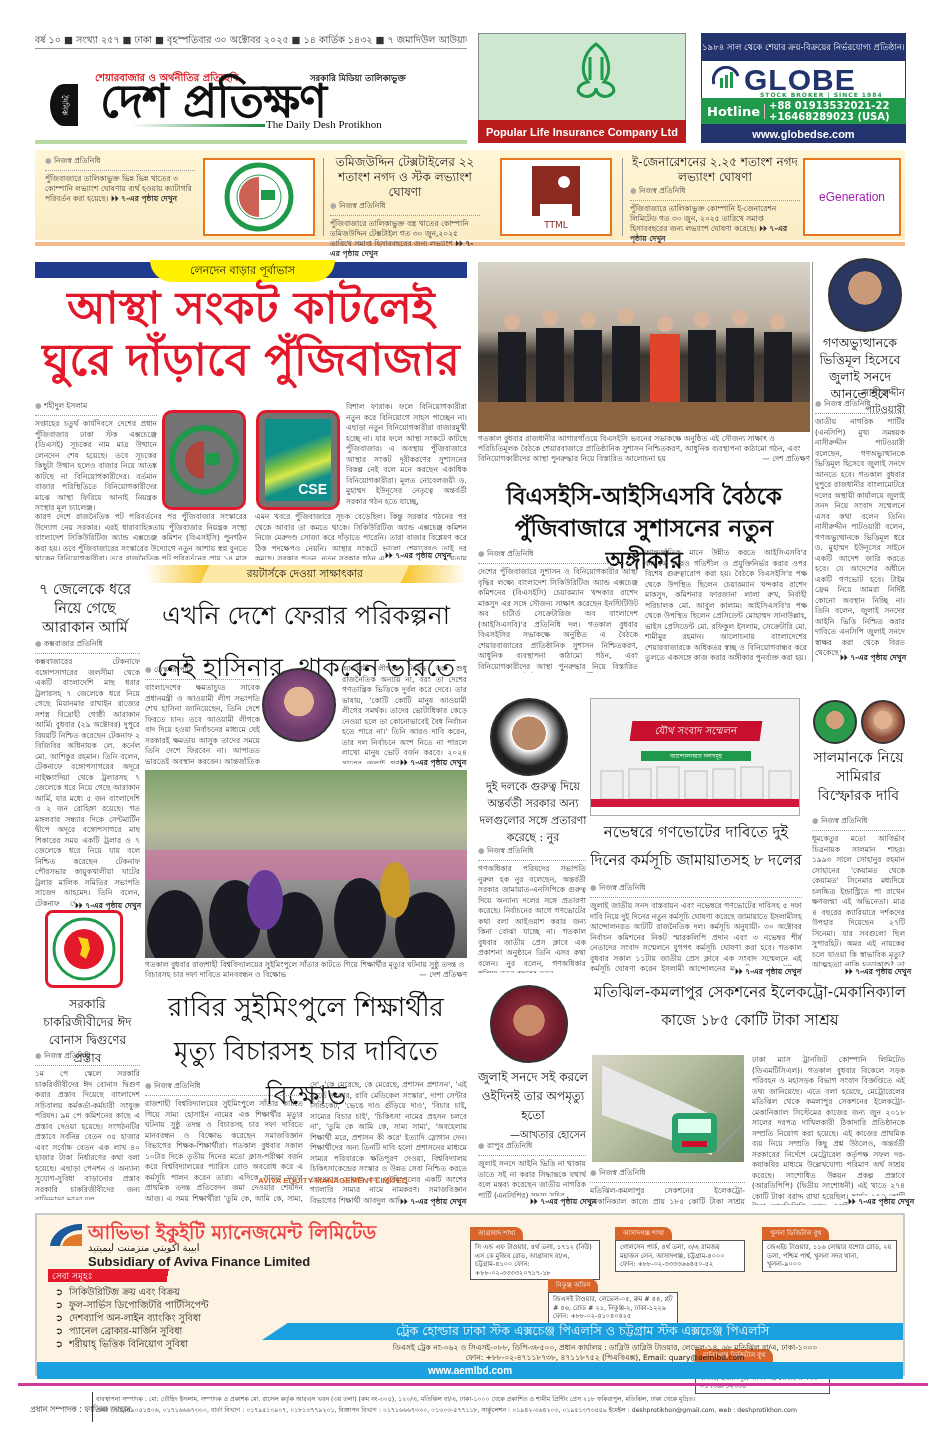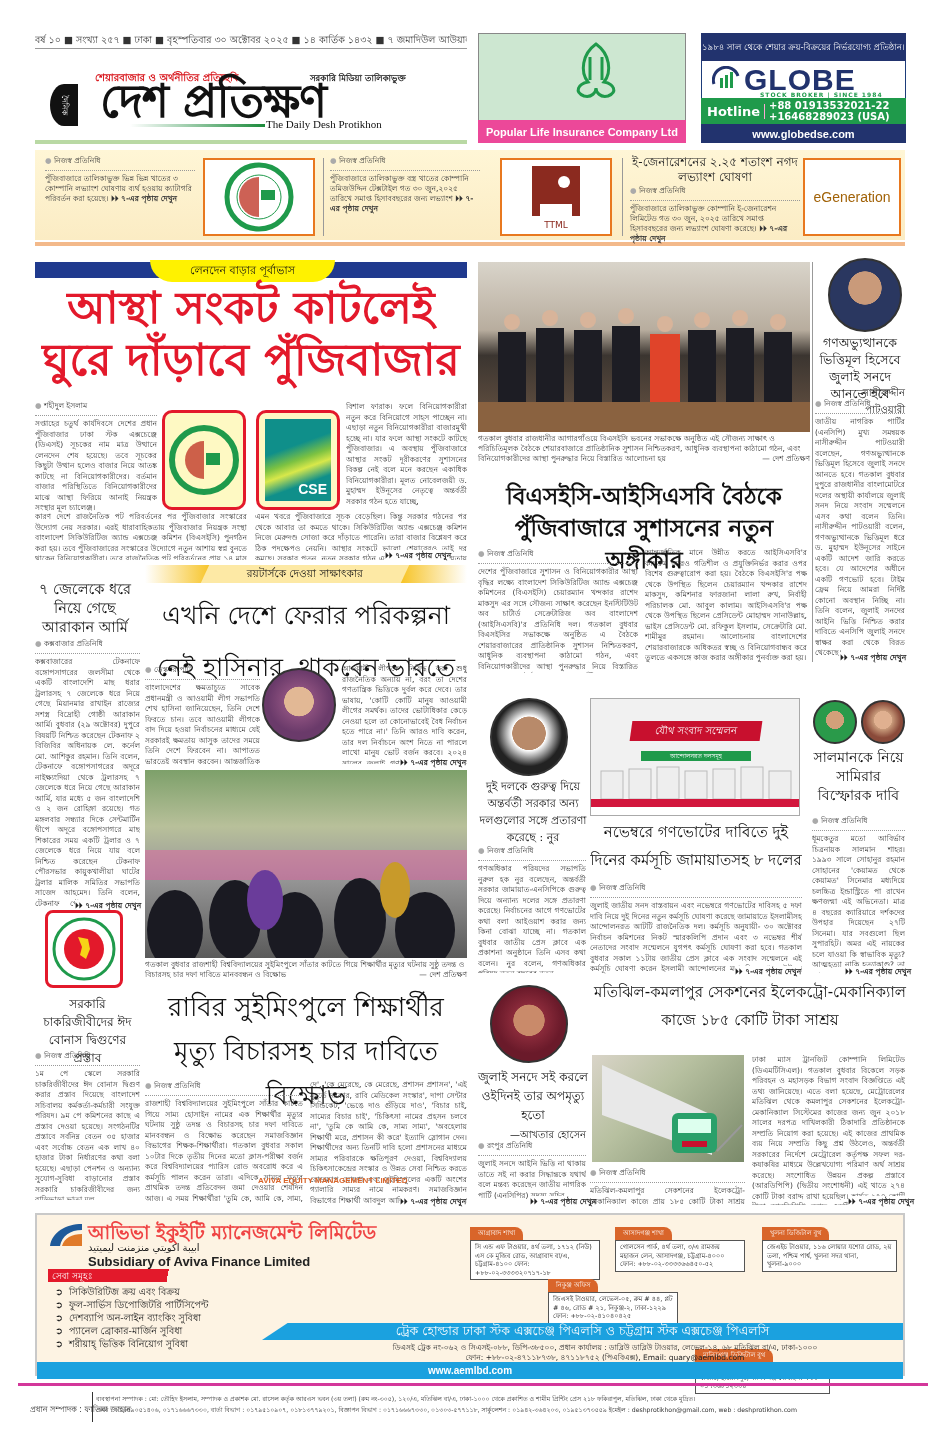--- a/index.html
+++ b/index.html
@@ -9,21 +9,21 @@
 .dateline-rule{left:35px;top:48px;width:432px;height:1px;background:#999}
 .tagline-red{left:95px;top:70px;font-size:10px;color:#d9191f;font-weight:bold}
 .tagline-right{left:310px;top:72px;font-size:8.5px;color:#222;font-weight:bold}
 .logo-text{left:100px;top:78px;font-size:46px;font-weight:900;color:#111;letter-spacing:-1px;font-family:"DejaVu Serif",serif;line-height:1}
 .logo-daily{left:50px;top:84px;width:28px;height:42px;border-radius:50% 0 0 50%;background:#111;color:#fff;font-size:8px;writing-mode:vertical-rl;display:flex;align-items:center;justify-content:center}
 .eng-name{left:266px;top:118px;font-size:11px;font-family:"Liberation Serif",serif;color:#111}
 .green-line{left:130px;top:124px;width:135px;height:3px;background:linear-gradient(90deg,#fff,#1b8a3b)}
 .mast-bottom{left:35px;top:140px;width:432px;height:4px;background:#b9d9a4}
 .ad-plic{left:478px;top:33px;width:208px;height:110px;background:#cde7d1;border:1px solid #888}
 .plic-logo{left:570px;top:42px;width:52px;height:60px}
-.plic-name{left:478px;top:120px;width:208px;height:23px;background:#ec4899;color:#fff;font-weight:bold;font-size:11px;font-family:"Liberation Sans",sans-serif;display:flex;align-items:center;justify-content:center}
+.plic-name{left:478px;top:120px;width:208px;height:23px;background:#b91c1c;color:#fff;font-weight:bold;font-size:11px;font-family:"Liberation Sans",sans-serif;display:flex;align-items:center;justify-content:center}
 .ad-globe{left:701px;top:33px;width:205px;height:110px;border:1px solid #1d3c7a;background:#fff}
 .globe-top{left:701px;top:33px;width:205px;height:28px;background:#22336e;color:#fff;font-size:8.5px;text-align:center;line-height:13px;padding-top:8px}
 .globe-logo{left:744px;top:63px;font-size:30px;font-weight:bold;color:#22336e;font-family:"Liberation Sans",sans-serif;letter-spacing:1px}
 .globe-icon{left:712px;top:66px;width:28px;height:24px}
 .globe-sub{left:760px;top:91px;font-size:6px;color:#1f9a4b;letter-spacing:1px;font-weight:bold}
 .globe-hot{left:701px;top:98px;width:205px;height:26px;background:#1f9a4b;color:#fff;display:flex;align-items:center;padding-left:6px}
 .globe-hot .lbl{font-size:13px;font-weight:bold;border-right:1px solid #f9a8d4;padding-right:4px;margin-right:4px}
 .globe-hot .nums{font-size:10px;font-weight:bold;line-height:11px}
 .globe-web{left:701px;top:124px;width:205px;height:19px;background:#22336e;color:#fff;font-size:11px;font-weight:bold;display:flex;align-items:center;justify-content:center;font-family:"Liberation Sans",sans-serif}
 .ticker{left:35px;top:150px;width:870px;height:90px;background:linear-gradient(#fff6d6,#fbecc4)}
@@ -34,21 +34,21 @@
 .tk-body{font-size:7.5px;color:#333;line-height:10px;border-top:1px dotted #999;padding-top:3px;margin-top:3px}
 .tk-more{font-weight:bold}
 .tk-logo{background:#fff;border:2px solid #e8781f}
 .band{left:35px;top:262px;width:432px;height:16px;background:#203a8e}
 .band-pill{left:150px;top:260px;width:185px;height:22px;background:#fff200;border-radius:0 0 40px 40px;font-size:11px;display:flex;align-items:center;justify-content:center;color:#111}
 .lead-head{left:35px;top:282px;width:432px;text-align:center;font-size:44px;color:#e3192b;line-height:52px;font-weight:bold}
 .byline{font-size:7.5px;color:#333}
 .byline:before{content:"● ";color:#aaa}
 .col-text{font-size:7.5px;line-height:10.5px;color:#333;text-align:justify}
 .rule-dot{border-top:1px dotted #999;margin:3px 0}
-.logo-box{border:3px solid #e3192b;border-radius:10px;background:#fef9c3}
+.logo-box{border:3px solid #e3192b;border-radius:10px;background:#737373}
 .photo{background:#8a7a6a;overflow:hidden}
 .caption{font-size:7.5px;line-height:10px;color:#333}
 .head-b{font-weight:bold;color:#111;text-align:center}
 .avatar{border-radius:50%;border:2px solid #333;overflow:hidden;background:#c9a98c}
 .yellow-band{left:145px;top:565px;width:322px;height:18px;background:linear-gradient(90deg,#fff 0%,#f7c52b 20%,#f7c52b 80%,#fff 100%)}
 .yellow-pill{left:205px;top:565px;width:200px;height:18px;background:#fde9a5;font-size:10.5px;display:flex;align-items:center;justify-content:center;color:#111;transform:skewX(-25deg)}
 .yellow-pill span{transform:skewX(25deg)}
 .ad-aviva{left:35px;top:1213px;width:870px;height:163px;border:2px solid #c9c9c9;background:#fdf3e3}
 .aviva-blue{background:#1ba1df;color:#fff}
 .branch-box{border:1px solid #555;background:#fff;font-size:6.5px;line-height:8.5px;padding:2px 4px;color:#222}
@@ -109,38 +109,39 @@
 <div class="abs tk-logo" style="left:203px;top:158px;width:112px;height:78px">
   <svg width="108" height="74" viewBox="0 0 108 74">
       <circle cx="54" cy="37" r="32" fill="none" stroke="#1f9a4b" stroke-width="5"></circle>
       <circle cx="54" cy="37" r="22" fill="#fff" stroke="#1f9a4b" stroke-width="1"></circle>
       <path d="M34 37 A20 20 0 0 1 54 17 L54 57 A20 20 0 0 1 34 37Z" fill="#c0392b" opacity=".8"></path>
       <rect x="56" y="30" width="14" height="10" fill="#1f9a4b"></rect>
     </svg>
 </div>
 <div class="abs vrule" style="left:323px;top:158px;height:78px"></div>
 <div class="abs" style="left:330px;top:155px;width:150px">
+  <div class="tk-head">তমিজউদ্দিন টেক্সটাইলের ২২ শতাংশ নগদ ও স্টক লভ্যাংশ ঘোষণা</div>
   <div class="tk-rep">নিজস্ব প্রতিনিধি</div>
   <div class="tk-body"><span>পুঁজিবাজারে তালিকাভুক্ত বস্ত্র খাতের কোম্পানি তমিজউদ্দিন টেক্সটাইল গত ৩০ জুন,২০২৫ তারিখে সমাপ্ত হিসাববছরের জন্য লভ্যাংশ</span> <span class="tk-more">⏵⏵ <span>৭-এর পৃষ্ঠায় দেখুন</span></span></div>
 </div>
 <div class="abs tk-logo" style="left:500px;top:158px;width:112px;height:78px">
   <svg width="108" height="74" viewBox="0 0 108 74">
       <path d="M30 6 L78 6 L78 56 L70 56 L70 44 L38 44 L38 56 L30 56Z" fill="#8b2a1f"></path>
       <circle cx="62" cy="22" r="6" fill="#fff"></circle>
       <text x="54" y="68" text-anchor="middle" font-size="9" fill="#8b2a1f" font-family="DejaVu Sans, sans-serif">TTML</text>
     </svg>
 </div>
 <div class="abs vrule" style="left:622px;top:158px;height:78px"></div>
 <div class="abs" style="left:630px;top:155px;width:170px">
   <div class="tk-head">ই-জেনারেশনের ২.২৫ শতাংশ নগদ লভ্যাংশ ঘোষণা</div>
   <div class="tk-rep">নিজস্ব প্রতিনিধি</div>
   <div class="tk-body"><span>পুঁজিবাজারে তালিকাভুক্ত কোম্পানি ই-জেনারেশন লিমিটেড গত ৩০ জুন, ২০২৫ তারিখে সমাপ্ত হিসাববছরের জন্য লভ্যাংশ ঘোষণা করেছে।</span> <span class="tk-more">⏵⏵ <span>৭-এর পৃষ্ঠায় দেখুন</span></span></div>
 </div>
 <div class="abs tk-logo" style="left:803px;top:158px;width:98px;height:78px;display:flex;align-items:center;justify-content:center">
-  <span style="font-size:14px;color:#a16207;font-family:'Liberation Sans',sans-serif">eGeneration</span>
+  <span style="font-size:12px;color:#a21caf;font-family:'Liberation Sans',sans-serif">eGeneration</span>
 </div>
 
 <div class="abs band"></div>
 <div class="abs band-pill">লেনদেন বাড়ার পূর্বাভাস</div>
 <div class="abs lead-head">আস্থা সংকট কাটলেই ঘুরে দাঁড়াবে পুঁজিবাজার</div>
 <div class="abs" style="left:35px;top:400px;width:122px">
   <div class="byline">শহীদুল ইসলাম</div>
   <div class="rule-dot"></div>
   <div class="col-text">সপ্তাহের চতুর্থ কার্যদিবসে দেশের প্রধান পুঁজিবাজার ঢাকা স্টক এক্সচেঞ্জে (ডিএসই) সূচকের নাম মাত্র উত্থানে লেনদেন শেষ হয়েছে। তবে সূচকের কিছুটা উত্থান হলেও বাজার নিয়ে আতঙ্ক কাটছে না বিনিয়োগকারীদের। বর্তমান বাজার পরিস্থিতিতে বিনিয়োগকারীদের মাঝে আস্থা ফিরিয়ে আনাই নিয়ন্ত্রক সংস্থার মূল চ্যালেঞ্জ।</div>
 </div>

